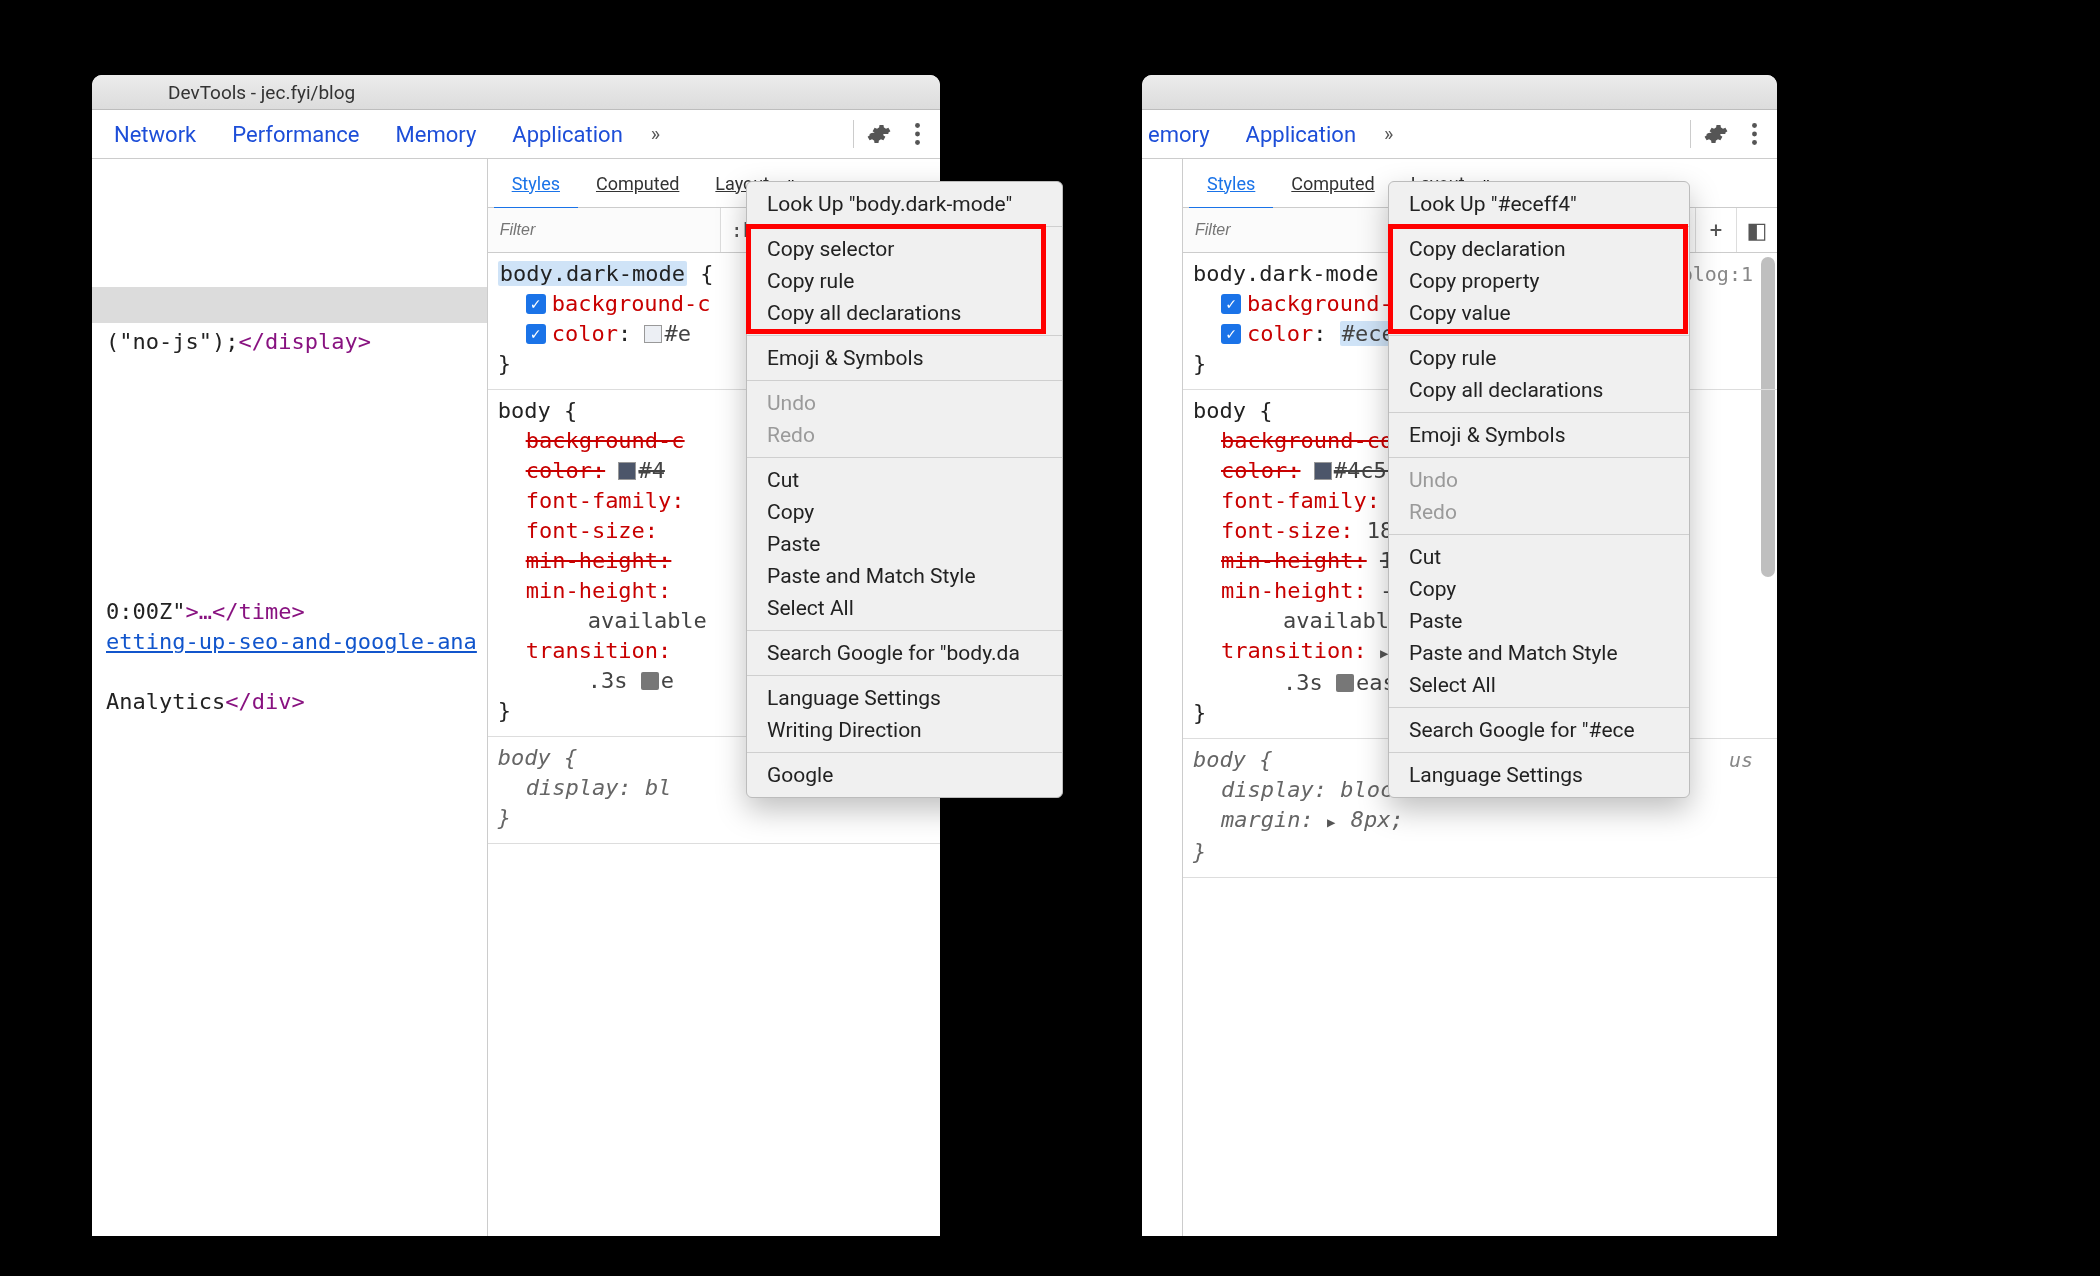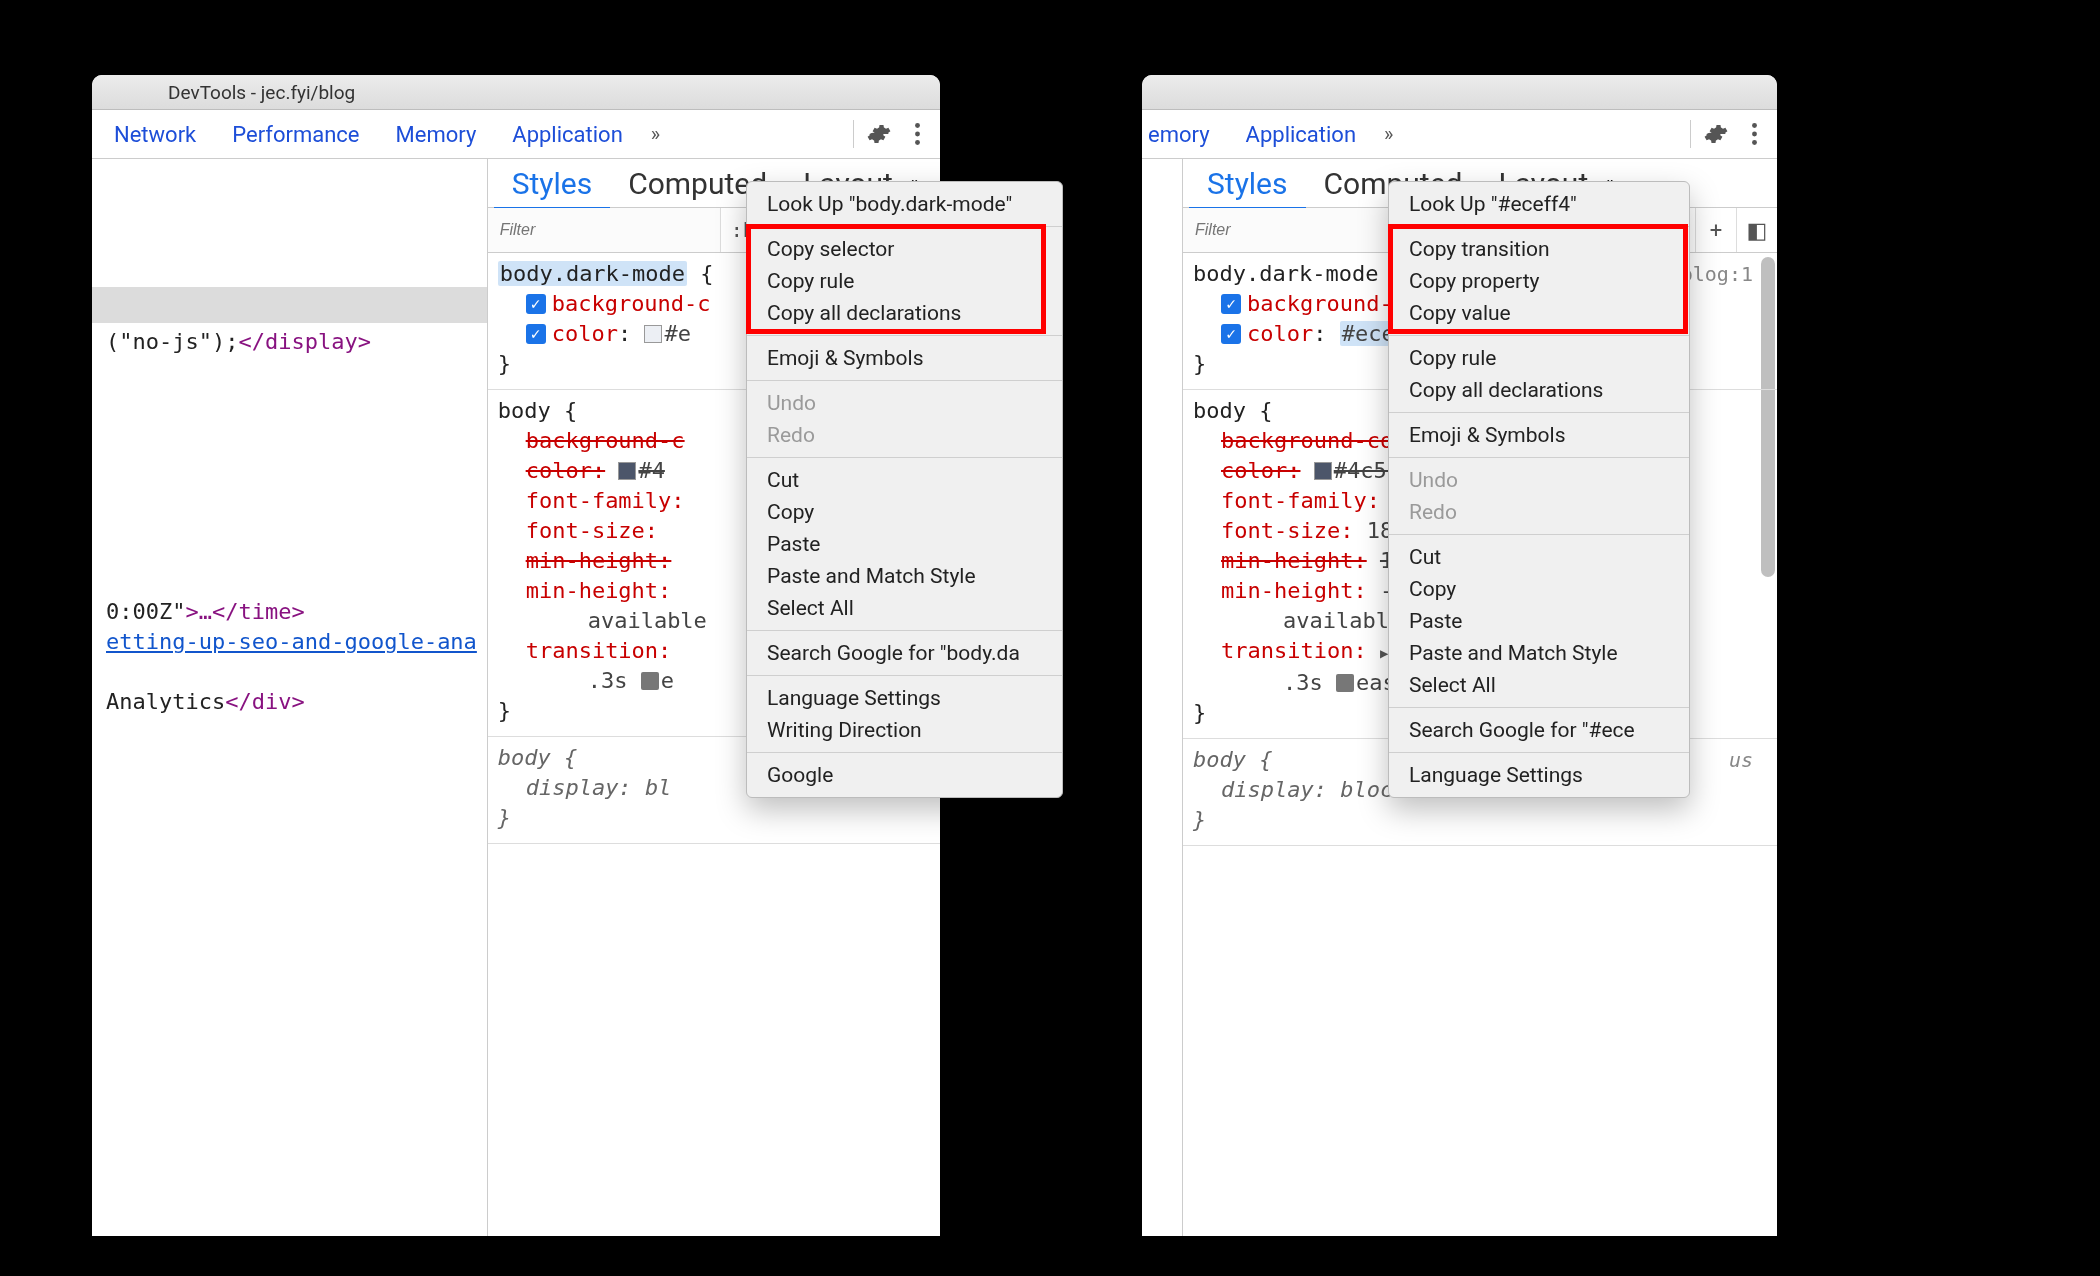--- a/index.html
+++ b/index.html
@@ -118,25 +118,26 @@
   }
   .subtabrow {
     height: 48px;
     display: flex;
     align-items: center;
     border-bottom: 1px solid #ccc;
     padding-left: 6px;
   }
   .subtabrow .tab {
     padding: 0 18px;
-    font-size: 30px;
+    font-size: 18px;
     height: 100%;
     display: flex;
     align-items: center;
     color: #333;
+    text-decoration: underline;
   }
   .subtabrow .tab.active {
     color: #1a73e8;
     border-bottom: 3px solid #1a73e8;
     padding-top: 3px;
   }
   .filterrow {
     height: 44px;
     display: flex;
     align-items: stretch;
@@ -460,20 +461,21 @@
             <div class="declline" style="padding-left:90px;"><span class="val">available</span></div>
             <div class="declline"><span class="prop">transition:</span> <span class="tri">▶</span> <span class="val">b</span></div>
             <div class="declline" style="padding-left:90px;"><span class="val">.3s</span> <span class="easing"></span><span class="val">eas</span></div>
             <span class="brace">}</span>
           </div>
 
           <div class="rule">
             <span class="srcref italic">us</span>
             <span class="selector italic">body</span> <span class="brace italic">{</span><br>
             <div class="declline"><span class="prop italic">display:</span> <span class="val italic">block</span></div>
+            <div class="declline"><span class="prop italic">margin:</span> <span class="tri">▶</span> <span class="val italic">8px</span><span class="punct italic">;</span></div>
             <span class="brace italic">}</span>
           </div>
         </div>
       </div>
     </div>
   </div>
 
   <div class="ctxmenu" style="left:746px; top:181px;">
     <div class="item">Look Up "body.dark-mode"</div>
     <hr>
@@ -496,21 +498,21 @@
     <hr>
     <div class="item">Language Settings</div>
     <div class="item">Writing Direction</div>
     <hr>
     <div class="item">Google</div>
   </div>
 
   <div class="ctxmenu" style="left:1388px; top:181px; width:300px;">
     <div class="item">Look Up "#eceff4"</div>
     <hr>
-    <div class="item">Copy transition</div>
+    <div class="item">Copy declaration</div>
     <div class="item">Copy property</div>
     <div class="item">Copy value</div>
     <hr>
     <div class="item">Copy rule</div>
     <div class="item">Copy all declarations</div>
     <hr>
     <div class="item">Emoji &amp; Symbols</div>
     <hr>
     <div class="item disabled">Undo</div>
     <div class="item disabled">Redo</div>

